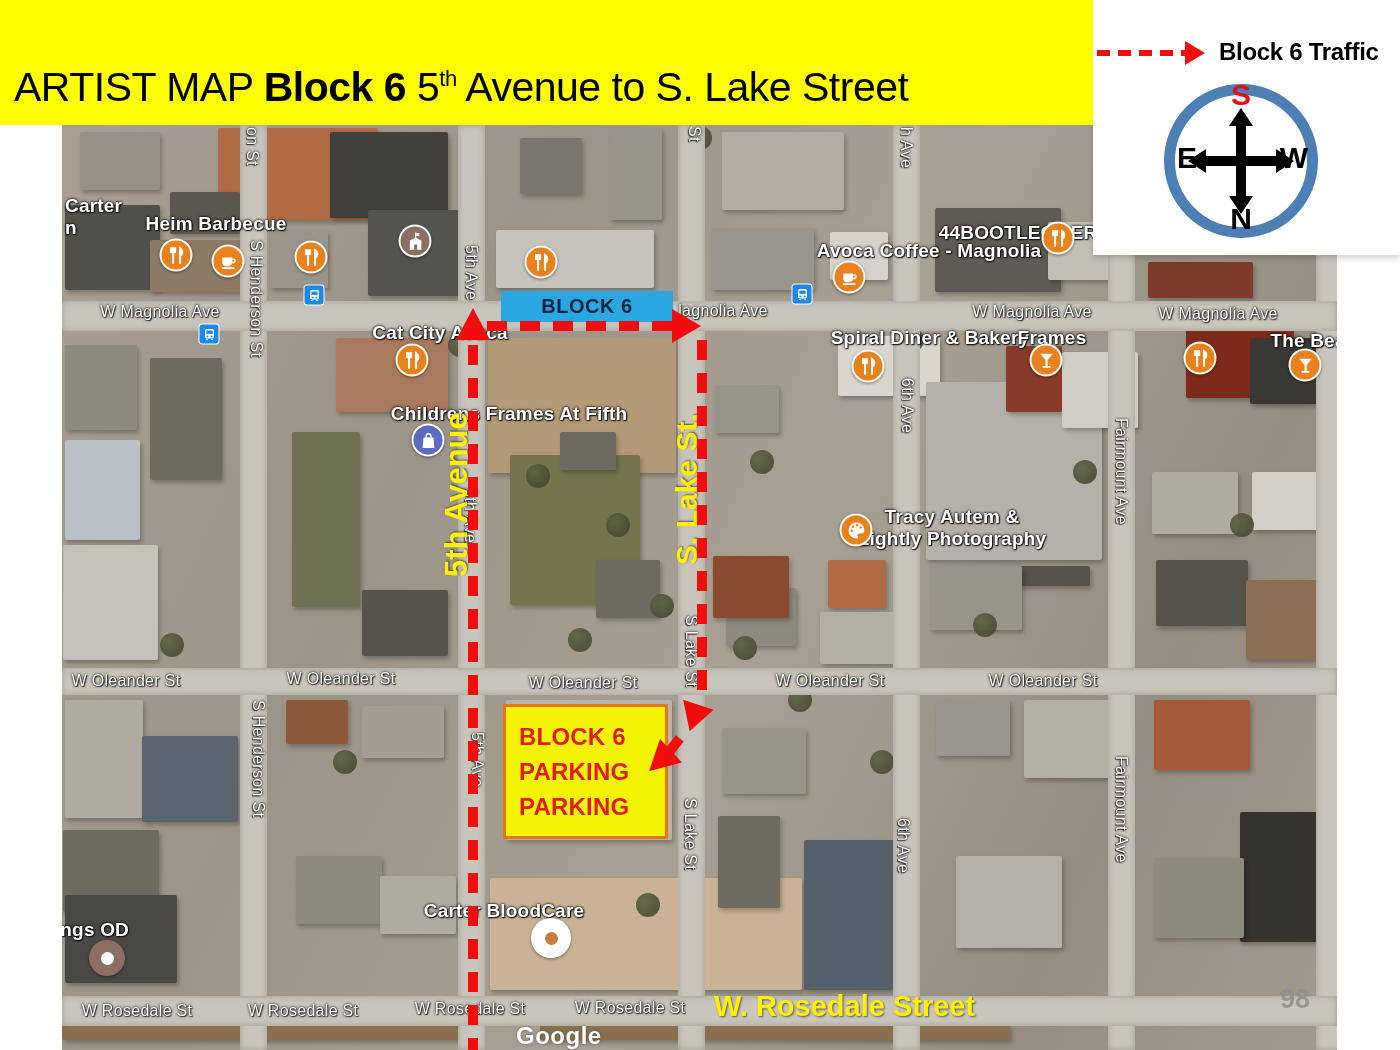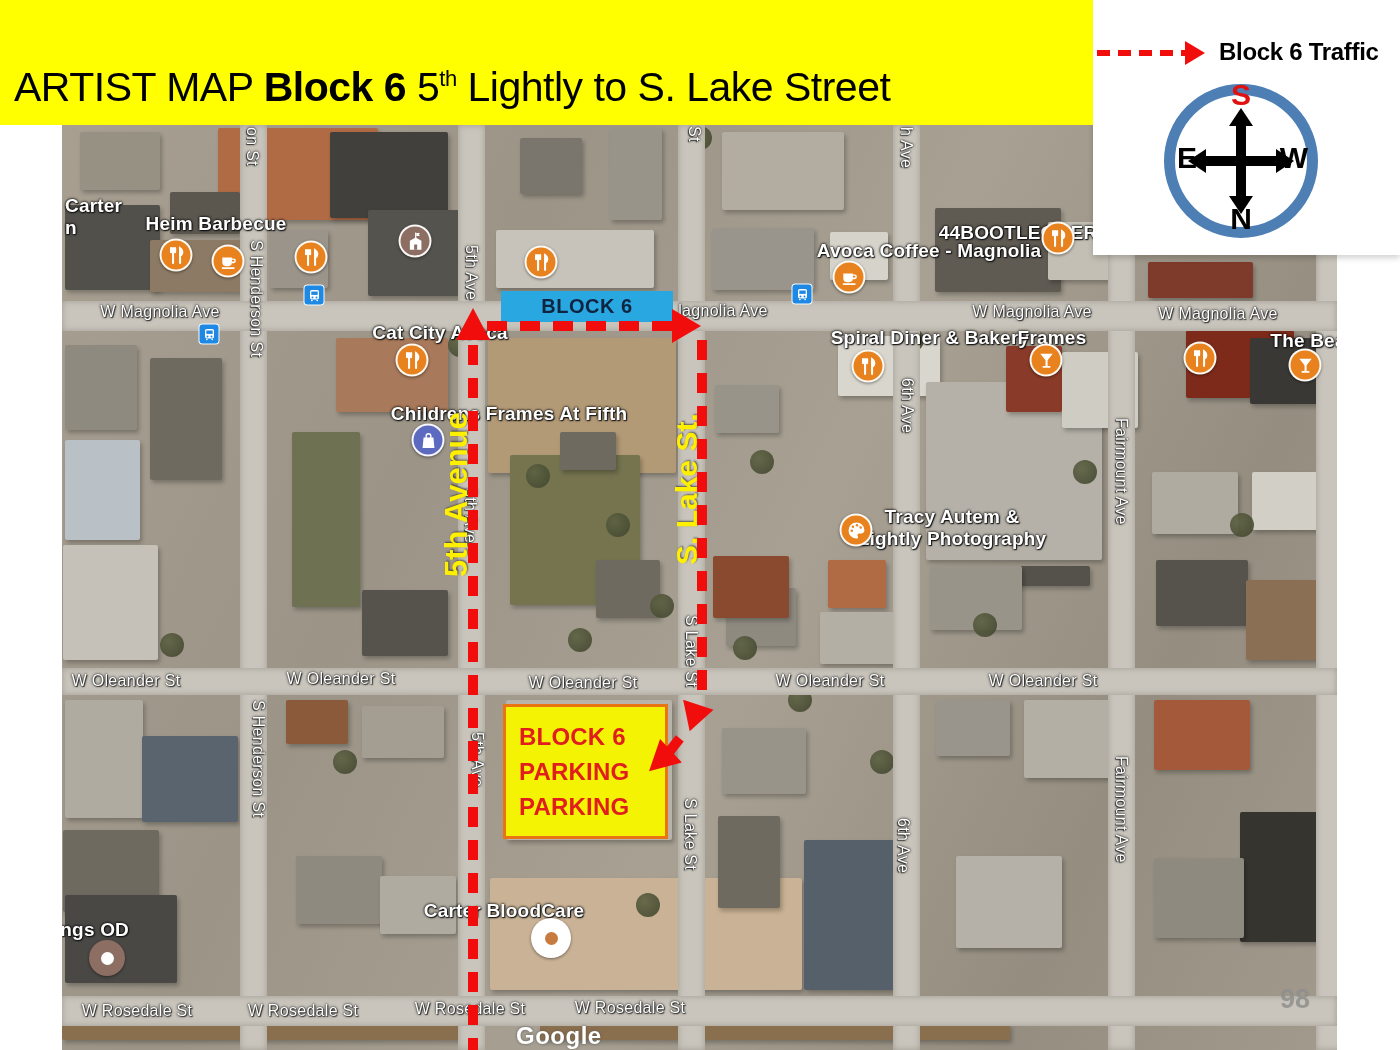--- a/index.html
+++ b/index.html
@@ -421,30 +421,31 @@
     </div>
 
     <div id="block6-badge" style="background: rgb(41, 167, 224); color: rgb(15, 36, 64);">BLOCK 6</div>
     <div id="parking-box" style="background: rgb(243, 243, 3); border: 3px solid rgb(232, 117, 17); color: rgb(224, 30, 30);">
         <div>BLOCK 6</div>
         <div>PARKING</div>
         <div>PARKING</div>
       </div>
     <div class="bigyellow vert" style="left: 439px; top: 405px; height: 172px; font-size: 31px; color: rgb(255, 240, 0);">5th Avenue</div>
     <div class="bigyellow vert" style="left: 670px; top: 393px; height: 172px; font-size: 30px; color: rgb(255, 240, 0);">S. Lake St.</div>
+    <div class="bigyellow" style="left: 714px; top: 990px; font-size: 29px; color: rgb(255, 240, 0);">W. Rosedale Street</div>
 
     <div id="watermark">Google</div>
     <div id="page-number">98</div>
   </div>
 
   <div id="left-strip"></div>
   <div id="right-strip"></div>
 
   <div id="banner" style="background: rgb(255, 255, 0);">
-    <div class="t"><span>ARTIST MAP</span><span> </span><span class="bold">Block 6</span><span> </span><span>5</span><sup>th</sup><span> </span><span>Lightly to S. Lake Street</span></div>
+    <div class="t"><span>ARTIST MAP</span><span> </span><span class="bold">Block 6</span><span> </span><span>5</span><sup>th</sup><span> </span><span>Avenue to S. Lake Street</span></div>
   </div>
 
   <div id="legend">
     <div id="legend-arrow-dash"></div>
     <div id="legend-arrow-head"></div>
     <div id="legend-label">Block 6 Traffic</div>
     <div id="compass">
       <div class="ring"></div>
       <div class="vbar"></div>
       <div class="hbarr"></div>

